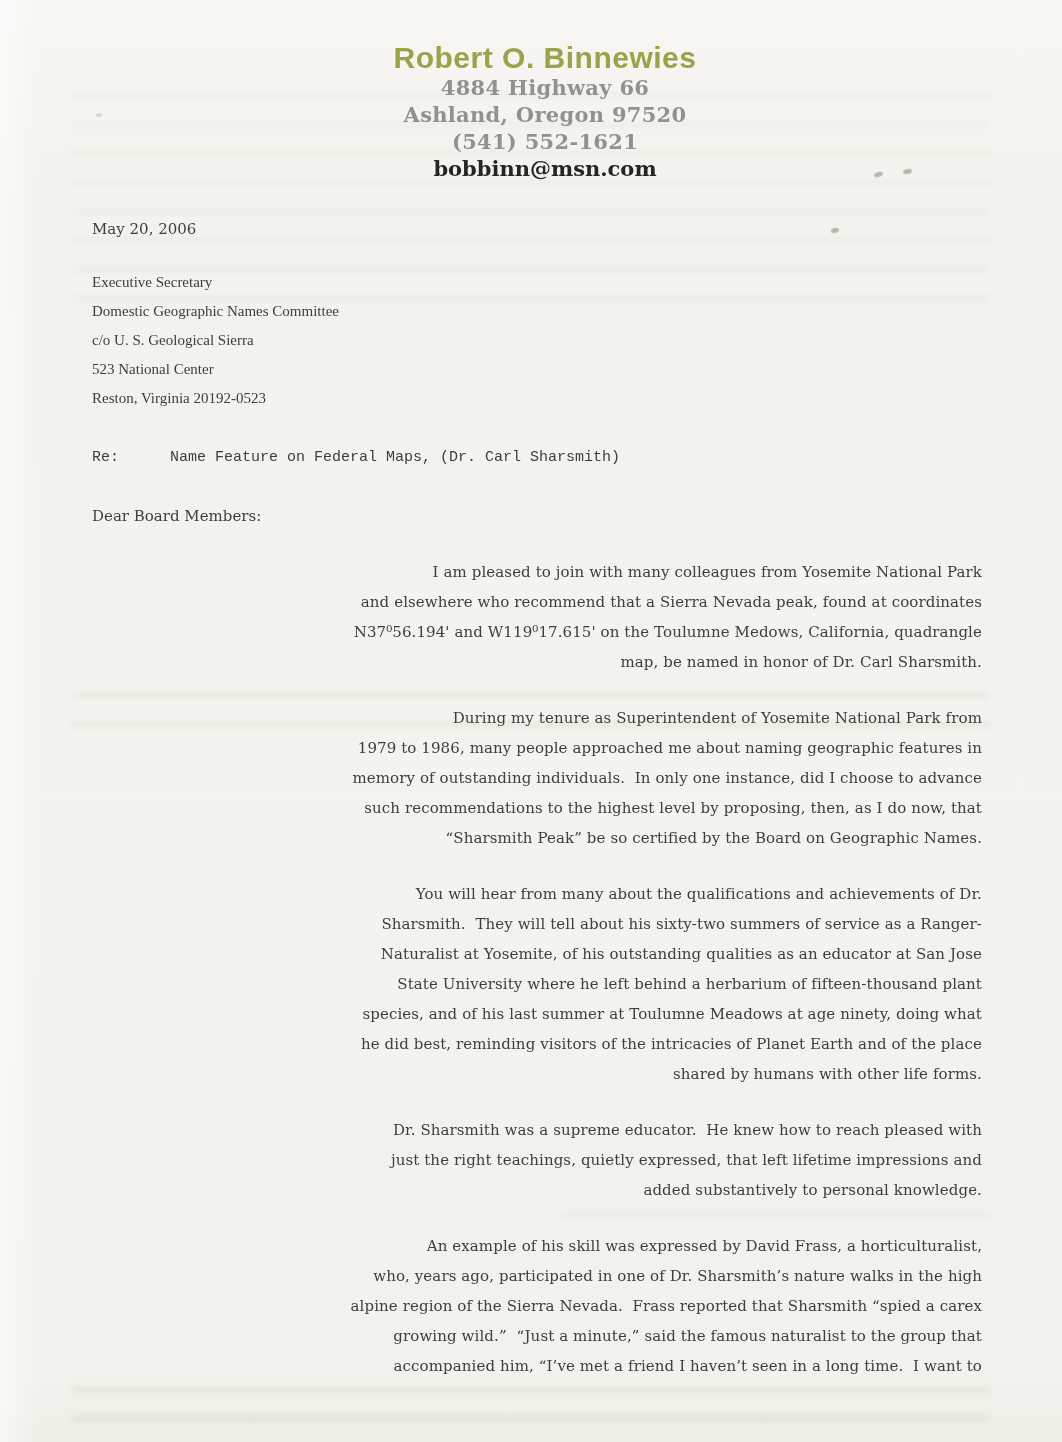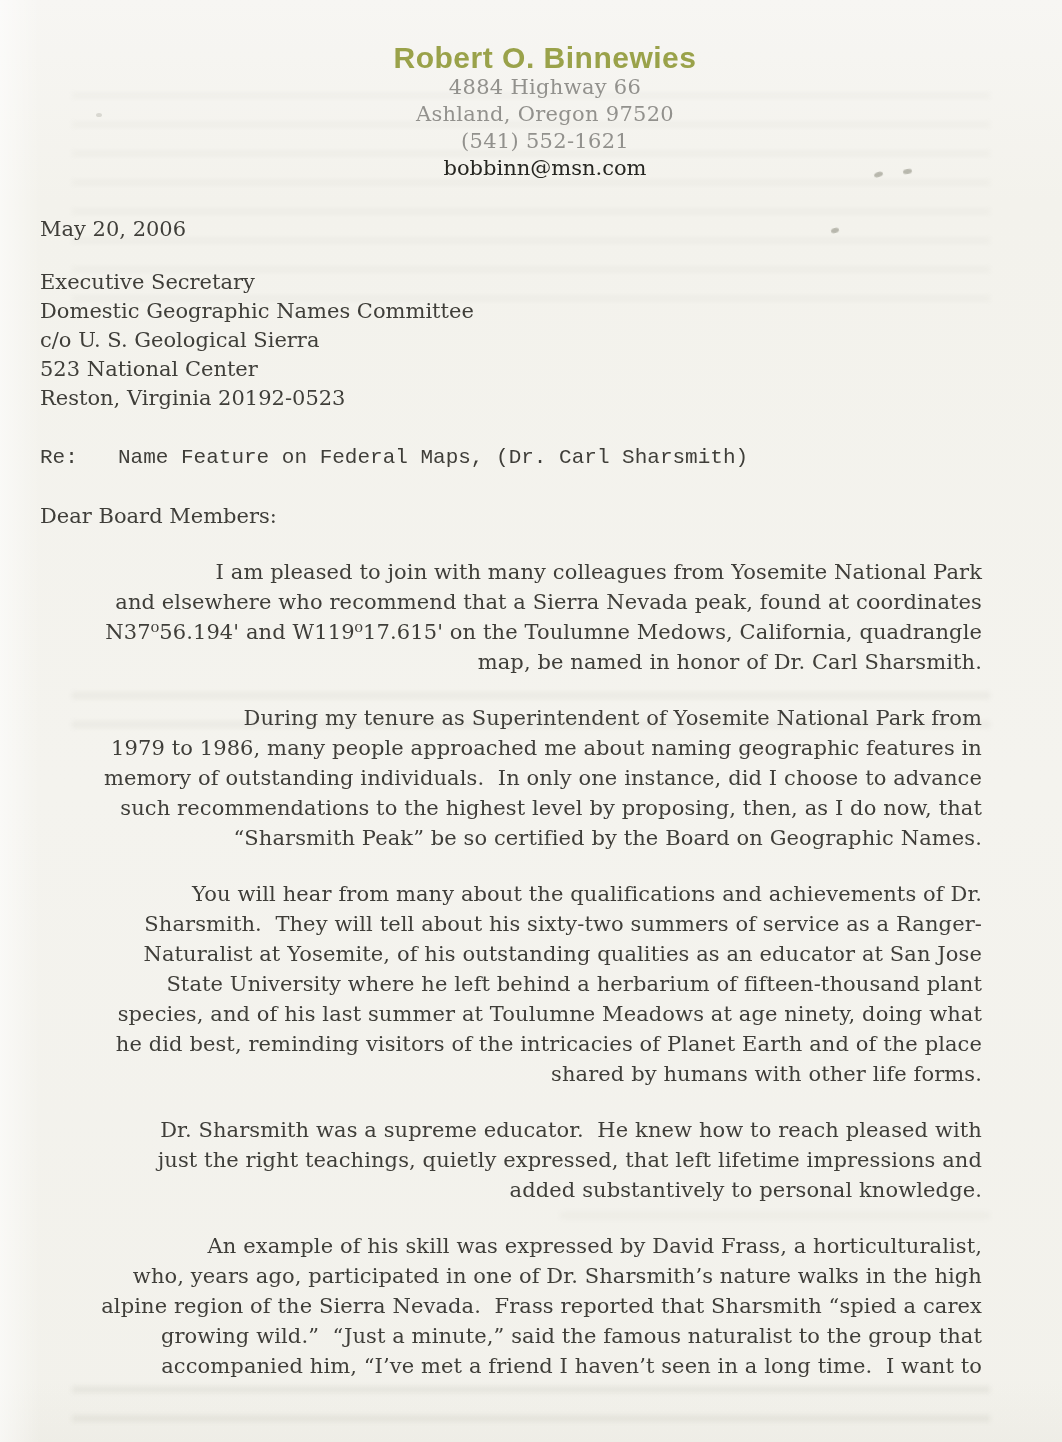--- a/index.html
+++ b/index.html
@@ -39,49 +39,50 @@
   .lh-name {
     font-family: "Liberation Sans", "DejaVu Sans", sans-serif;
     font-size: 30px;
     font-weight: 700;
     letter-spacing: 0.5px;
     color: #9aa24a;
     line-height: 32px;
   }
   .lh-line {
     font-size: 21px;
-    font-weight: 400;
+    font-weight: 700;
     color: #92918d;
     line-height: 27px;
     letter-spacing: 0.3px;
   }
   .lh-email {
     font-size: 21px;
-    font-weight: 400;
+    font-weight: 700;
     color: #262621;
     line-height: 27px;
   }
 
   .body-block {
     position: relative;
     z-index: 2;
-    padding: 0 80px 0 40px;
-    font-size: 21px;
+    padding: 0 80px 0 92px;
+    font-size: 15px;
     line-height: 30px;
   }
   .date-line {
     margin-top: 32px;
     white-space: pre-wrap;
   }
   .recipient {
     margin-top: 24px;
   }
   .recipient-line {
     line-height: 29px;
     white-space: pre-wrap;
+    font-family: Liberation Serif, serif;
   }
   .subject-line {
     margin-top: 30px;
     font-family: Liberation Mono, monospace;
   }
   .subject-label {
     display: inline-block;
     width: 78px;
   }
   .salutation {

